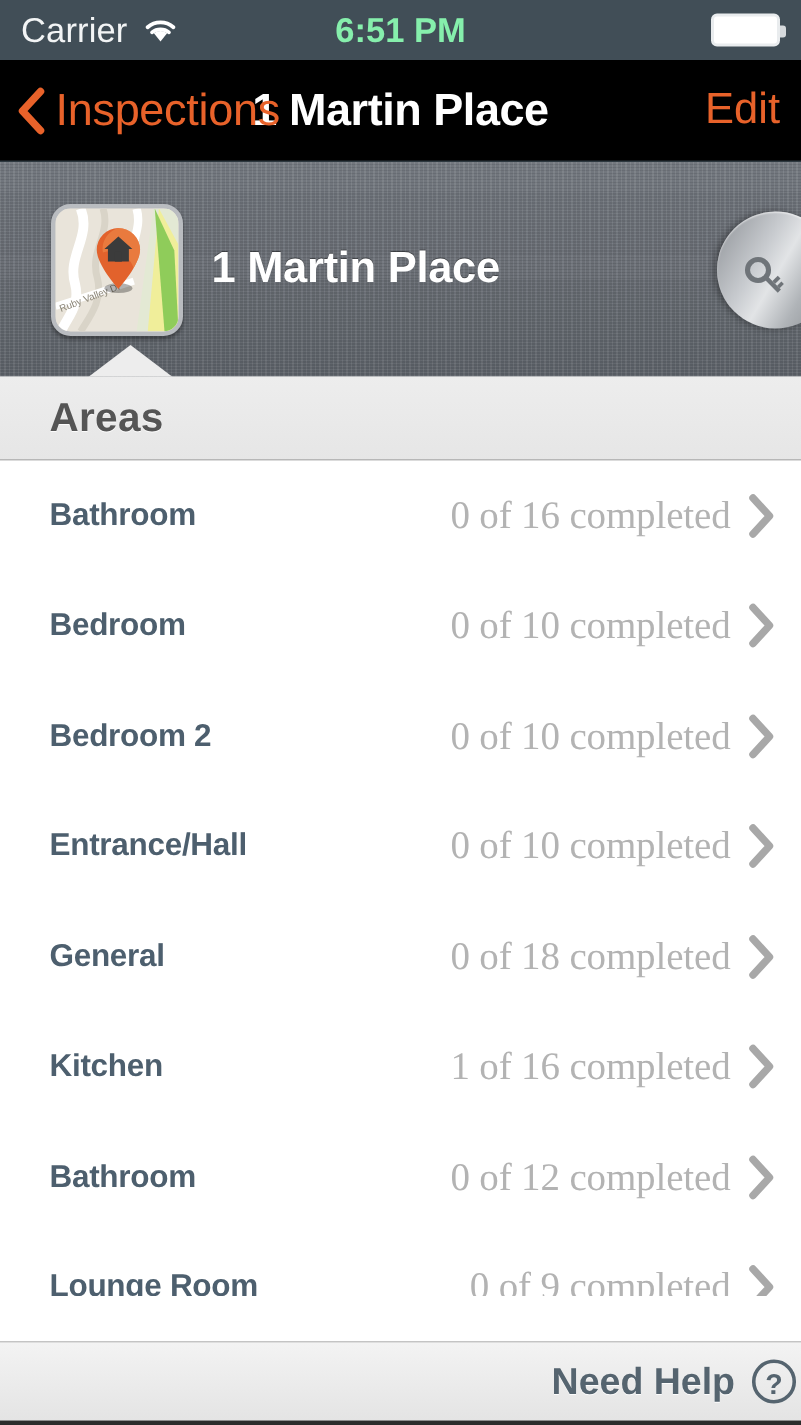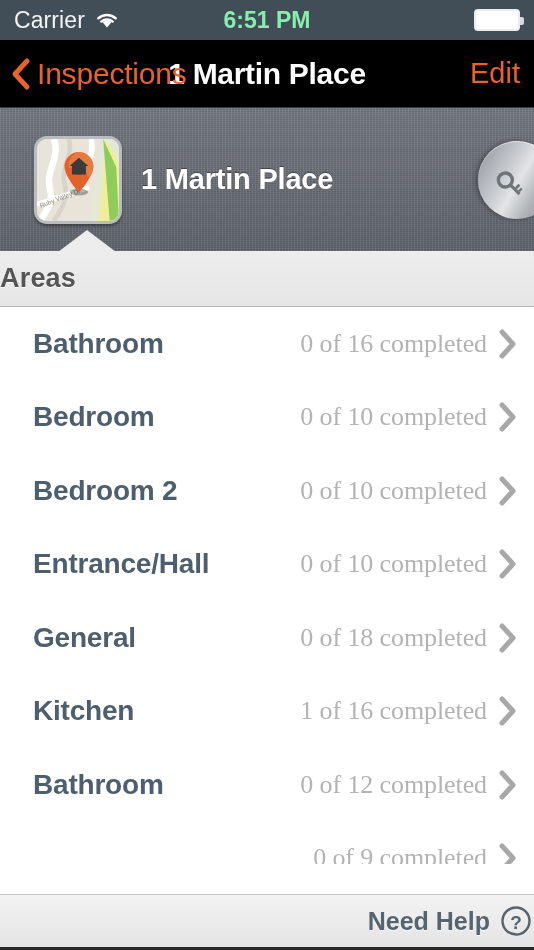--- a/index.html
+++ b/index.html
@@ -201,20 +201,21 @@
   }
 
   
   .section-header {
     position: relative;
     height: 56px;
     background: linear-gradient(180deg, #ededed 0%, #e6e6e6 100%);
     border-bottom: 1px solid #b7b7b7;
     display: flex;
     align-items: center;
+    padding-left: 33px;
     text-align: center;
   }
   .section-title {
     font-size: 27px;
     font-weight: bold;
     color: #555555;
     text-shadow: 0 1px 0 rgba(255,255,255,0.85);
     letter-spacing: 0.2px;
   }
 
@@ -226,21 +227,21 @@
   }
   .area-row {
     height: 73.5px;
     display: flex;
     align-items: center;
     padding: 0 16px 0 33px;
     cursor: pointer;
     background: #ffffff;
   }
   .area-name {
-    font-size: 28px;
+    font-size: 21px;
     font-weight: bold;
     color: #4d5f6e;
     letter-spacing: -0.2px;
   }
   .area-right {
     margin-left: auto;
     display: flex;
     align-items: center;
     gap: 9px;
     font-family: Liberation Serif, serif;
@@ -436,20 +437,21 @@
           <span class="area-status">0 of 12 completed</span>
           <span>
             <svg class="chev-row" viewBox="0 0 22 32">
               <polyline points="6,4 17,16 6,28" fill="none" stroke="#ffffff" stroke-width="6" stroke-linecap="round" stroke-linejoin="round" transform="translate(0,1.5)"></polyline>
               <polyline points="6,4 17,16 6,28" fill="none" stroke="#a8a8a8" stroke-width="5" stroke-linecap="round" stroke-linejoin="round"></polyline>
             </svg>
           </span>
         </span>
       </div>
       <div class="area-row">
+        <span class="area-name">Lounge Room</span>
         <span class="area-right">
           <span class="area-status">0 of 9 completed</span>
           <span>
             <svg class="chev-row" viewBox="0 0 22 32">
               <polyline points="6,4 17,16 6,28" fill="none" stroke="#ffffff" stroke-width="6" stroke-linecap="round" stroke-linejoin="round" transform="translate(0,1.5)"></polyline>
               <polyline points="6,4 17,16 6,28" fill="none" stroke="#a8a8a8" stroke-width="5" stroke-linecap="round" stroke-linejoin="round"></polyline>
             </svg>
           </span>
         </span>
       </div>

